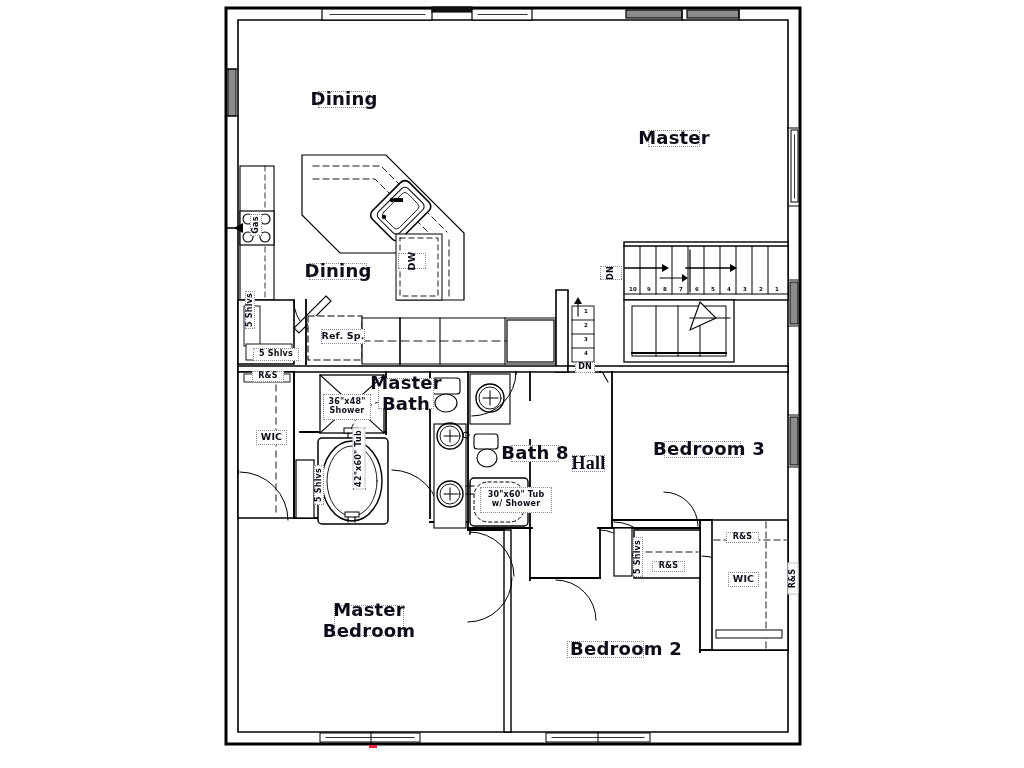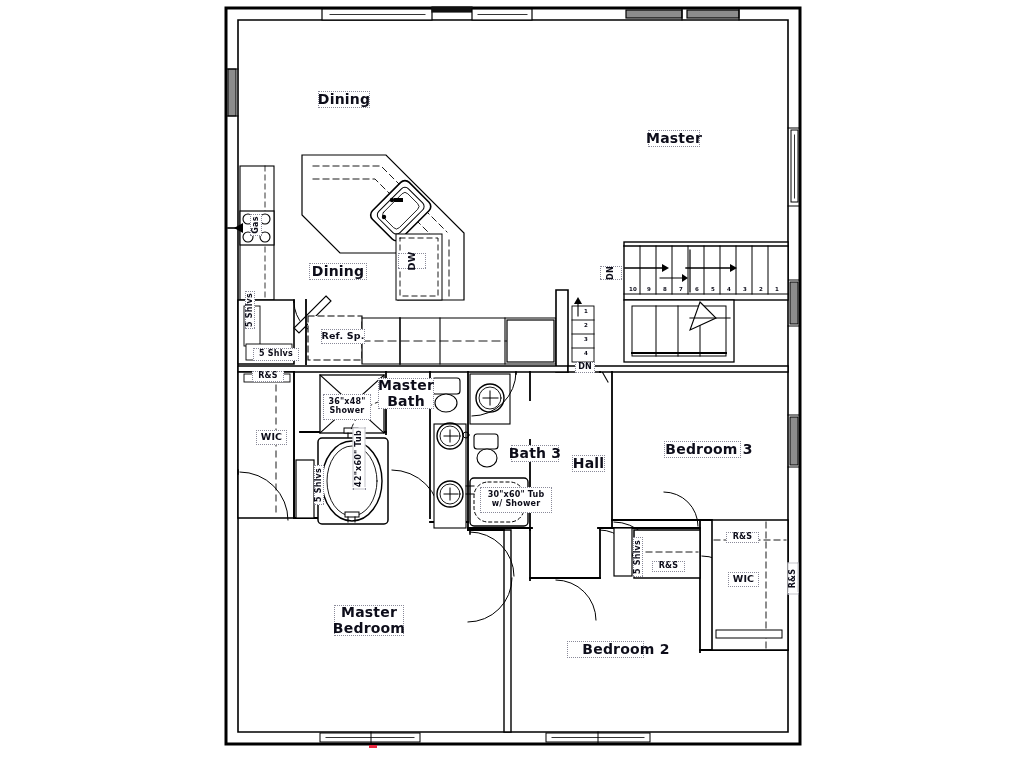--- a/index.html
+++ b/index.html
@@ -14,21 +14,21 @@
     background:#ffffff;
     border:1px dotted #8a8a99;
     line-height:1.12;
     text-align:center;
     white-space:pre;
     letter-spacing:0.2px;
     box-sizing:border-box;
     padding:1px 3px;
   }
   .lbl.rot{ transform-origin:center center; transform:rotate(-90deg); }
-  .sz-room{font-size:14px;}
+  .sz-room{font-size:18px;}
   .sz-small{font-size:9.5px;}
   .sz-tiny{font-size:8px;}
   .sz-micro{font-size:5.5px;border:none;background:transparent;padding:0;}
 </style>
 </head>
 <body>
 
 <div id="plan">
 
 <svg width="1024" height="768" viewBox="0 0 1024 768">
@@ -316,22 +316,22 @@
 
   </g>
 </svg>
 
 <div id="labels">
       <div class="lbl sz-room" style="left: 318px; top: 91px; width: 52px; height: 17px; display: flex; align-items: center; justify-content: center;">Dining</div>
       <div class="lbl sz-room" style="left: 648px; top: 130px; width: 52px; height: 17px; display: flex; align-items: center; justify-content: center;">Master</div>
       <div class="lbl sz-room" style="left: 309px; top: 263px; width: 58px; height: 17px; display: flex; align-items: center; justify-content: center;">Dining</div>
       <div class="lbl sz-room" style="left: 378px; top: 378px; width: 56px; height: 31px; display: flex; align-items: center; justify-content: center;">Master
 Bath</div>
-      <div class="lbl sz-room" style="left: 511px; top: 445px; width: 48px; height: 17px; display: flex; align-items: center; justify-content: center;">Bath 3</div>
-      <div class="lbl sz-room" style="left: 572px; top: 455px; width: 33px; height: 17px; display: flex; align-items: center; justify-content: center;">Hall</div>
+      <div class="lbl sz-room" style="left: 511px; top: 445px; width: 48px; height: 17px; display: flex; align-items: center; justify-content: center;">Bath 8</div>
+      <div class="lbl sz-room" style="left: 572px; top: 455px; width: 33px; height: 17px; display: flex; align-items: center; justify-content: center; font-family: Liberation Serif, serif;">Hall</div>
       <div class="lbl sz-room" style="left: 664px; top: 441px; width: 77px; height: 17px; display: flex; align-items: center; justify-content: center; padding-left: 16px;">Bedroom 3</div>
       <div class="lbl sz-room" style="left: 334px; top: 605px; width: 70px; height: 31px; display: flex; align-items: center; justify-content: center;">Master
 Bedroom</div>
       <div class="lbl sz-room" style="left: 567px; top: 641px; width: 77px; height: 17px; display: flex; align-items: center; justify-content: center; padding-left: 44px;">Bedroom 2</div>
       <div class="lbl sz-small" style="left: 256px; top: 430px; width: 31px; height: 15px; display: flex; align-items: center; justify-content: center;">WIC</div>
       <div class="lbl sz-small" style="left: 728px; top: 572px; width: 31px; height: 15px; display: flex; align-items: center; justify-content: center;">WIC</div>
       <div class="lbl sz-tiny rot" style="left: 245px; top: 219px; width: 22px; height: 12px; display: flex; align-items: center; justify-content: center;">Gas</div>
       <div class="lbl sz-small rot" style="left: 404px; top: 247px; width: 16px; height: 28px; display: flex; align-items: center; justify-content: center;">DW</div>
       <div class="lbl sz-small" style="left: 313px; top: 329px; width: 44px; height: 15px; display: flex; align-items: center; justify-content: center; margin-left: 8px;">Ref. Sp.</div>
       <div class="lbl sz-tiny" style="left: 323px; top: 394px; width: 48px; height: 26px; display: flex; align-items: center; justify-content: center;">36"x48"

